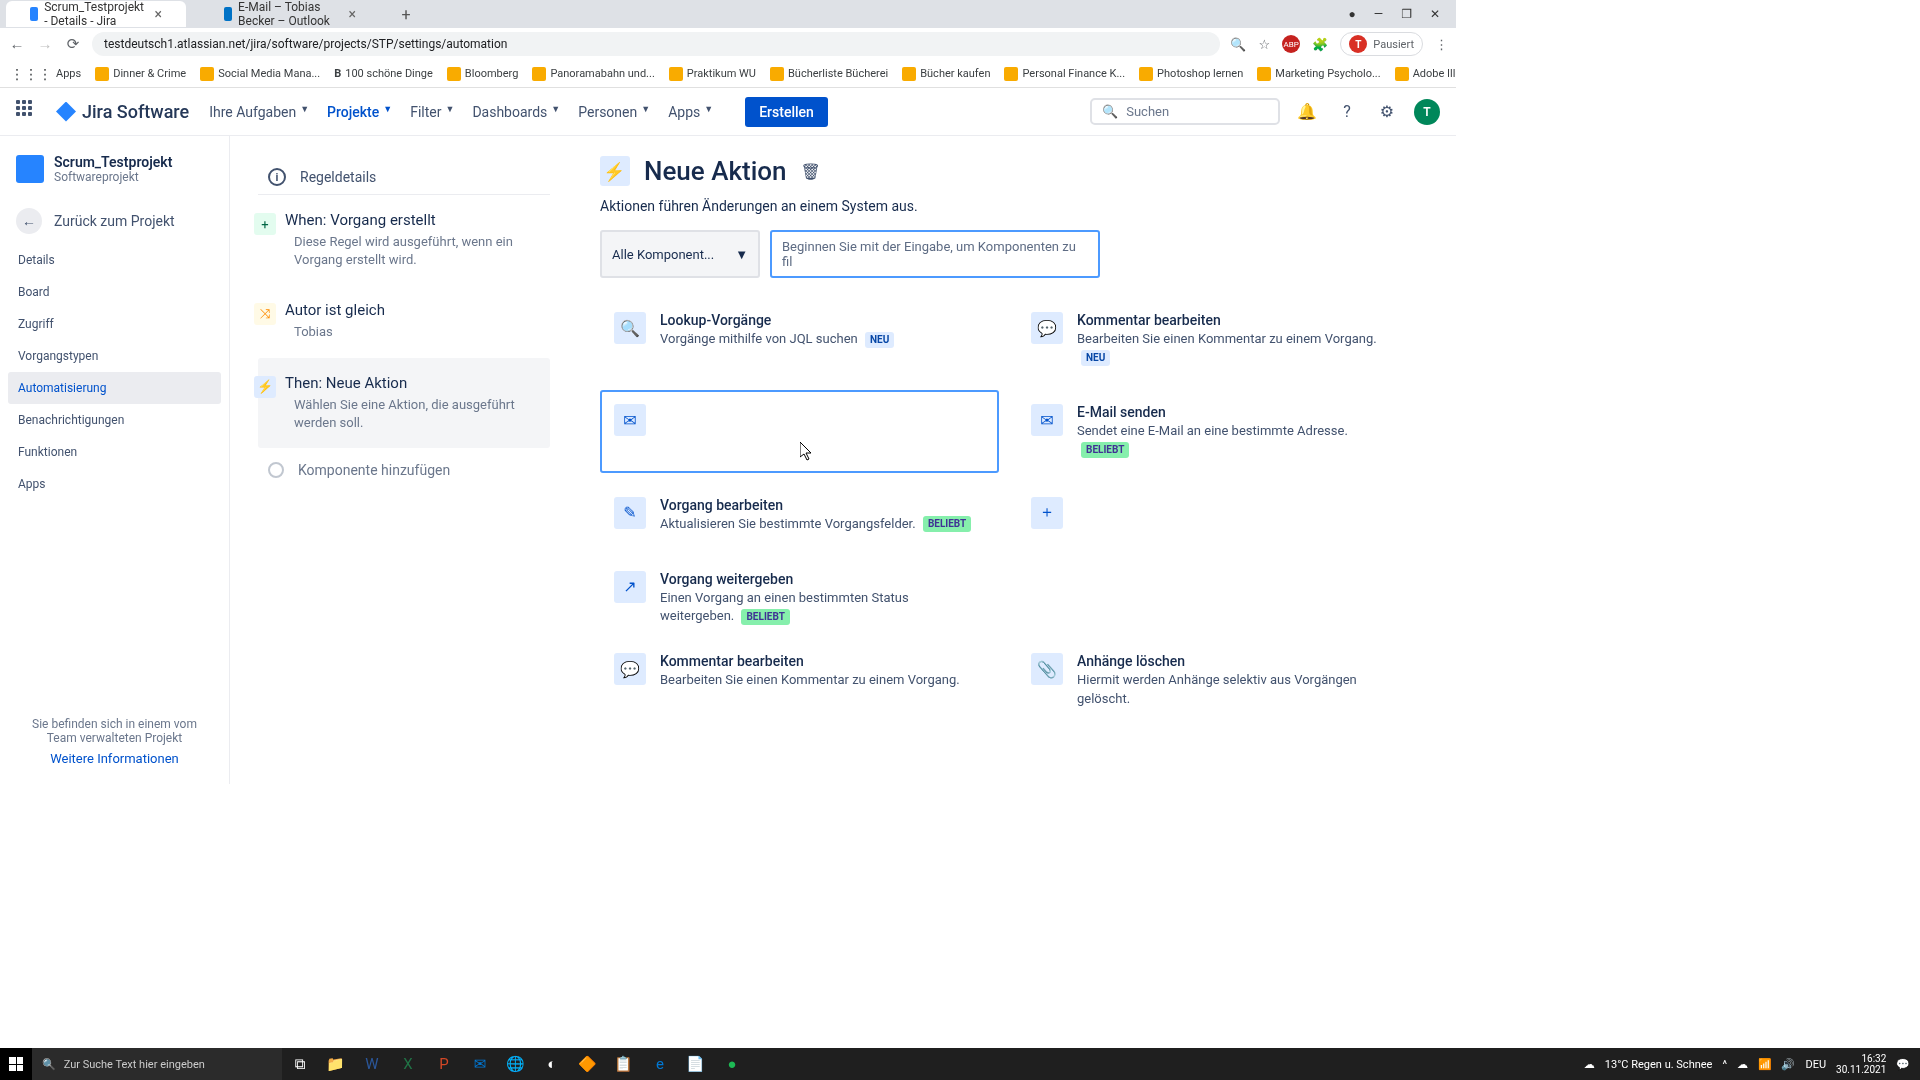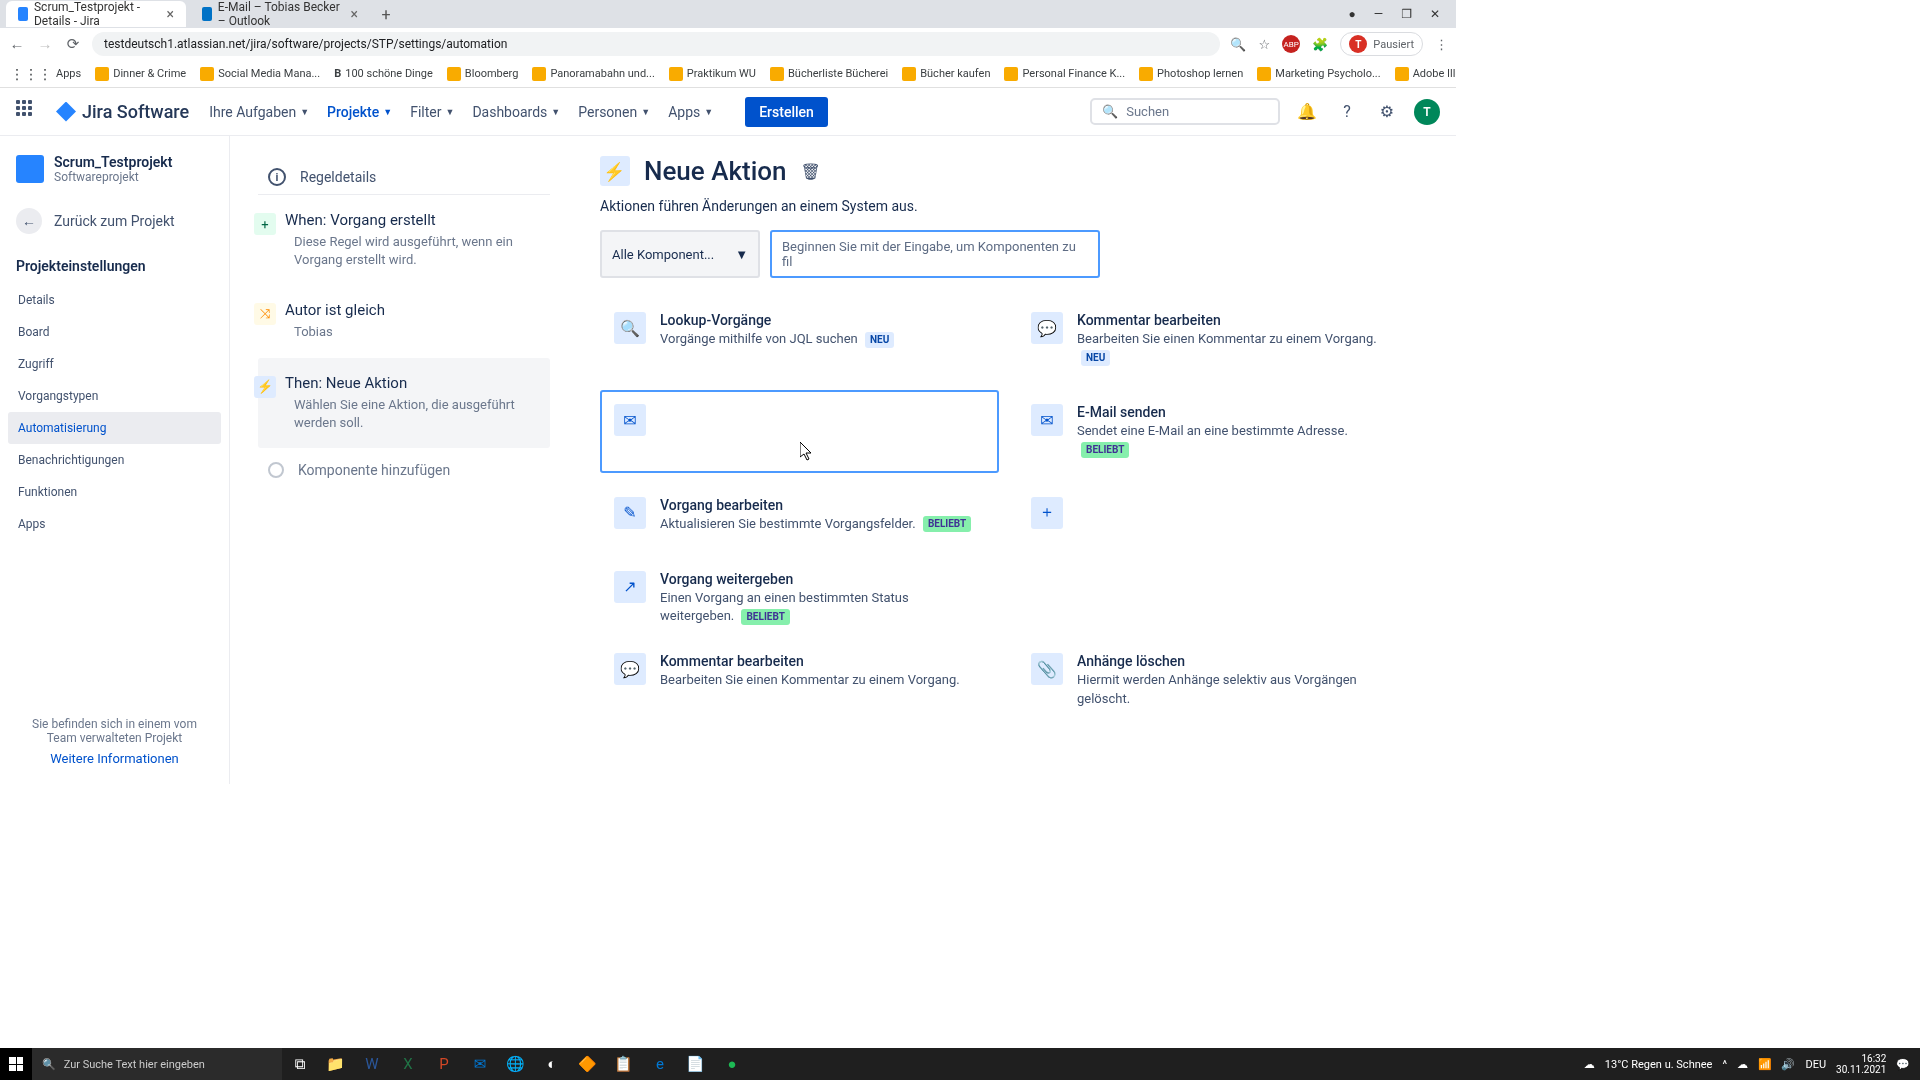--- a/index.html
+++ b/index.html
@@ -1,21 +1,21 @@
 <!DOCTYPE html>
 <html><head>
 <meta charset="utf-8">
 <style>
 * { margin: 0; padding: 0; box-sizing: border-box; font-family: -apple-system, BlinkMacSystemFont, "Segoe UI", Roboto, sans-serif; }
 body { width: 1456px; height: 816px; overflow: hidden; background: #fff; }
 
 
 .browser-chrome { background: #dee1e6; }
 .tab-bar { display: flex; align-items: center; height: 28px; background: #dee1e6; padding: 0 6px; }
-.tab { display: flex; align-items: center; height: 26px; padding: 0 12px; background: #fff; border-radius: 6px 6px 0 0; margin-right: 4px; font-size: 12px; color: #333; max-width: 180px; }
+.tab { display: flex; align-items: center; height: 26px; padding: 0 24px; background: #fff; border-radius: 6px 6px 0 0; margin-right: 14px; font-size: 12px; color: #333; max-width: 180px; }
 .tab.inactive { background: transparent; }
 .tab .favicon { width: 14px; height: 14px; margin-right: 6px; background: #2684ff; border-radius: 2px; }
 .tab.inactive .favicon { background: #0072c6; }
 .tab .close { margin-left: 8px; font-size: 14px; color: #666; }
 .tab-add { width: 24px; text-align: center; font-size: 16px; color: #555; }
 .window-controls { margin-left: auto; display: flex; gap: 18px; padding-right: 10px; color: #333; font-size: 12px; }
 .address-bar { display: flex; align-items: center; height: 32px; background: #fff; padding: 0 8px; gap: 10px; }
 .nav-btn { width: 18px; text-align: center; color: #5f6368; font-size: 15px; }
 .url-box { flex: 1; display: flex; align-items: center; background: #f1f3f4; border-radius: 14px; padding: 0 12px; height: 24px; font-size: 12px; color: #202124; }
 .ext-icons { display: flex; align-items: center; gap: 12px; color: #5f6368; font-size: 13px; }
@@ -25,21 +25,21 @@
 .bm-item { display: flex; align-items: center; gap: 4px; white-space: nowrap; }
 .bm-icon { width: 14px; height: 14px; background: #f9ab00; border-radius: 2px; }
 
 
 .jira-header { display: flex; align-items: center; height: 48px; padding: 0 16px; background: #fff; border-bottom: 1px solid #ebecf0; }
 .app-switcher { width: 24px; height: 24px; display: grid; grid-template-columns: repeat(3,4px); grid-template-rows: repeat(3,4px); gap: 2px; margin-right: 16px; }
 .app-switcher span { background: #42526e; border-radius: 1px; }
 .jira-logo { display: flex; align-items: center; font-size: 18px; font-weight: 500; color: #253858; margin-right: 20px; }
 .jira-logo-mark { width: 20px; height: 20px; background: #2684ff; margin-right: 6px; clip-path: polygon(50% 0, 100% 50%, 50% 100%, 0 50%); }
 .nav-menu { display: flex; gap: 18px; align-items: center; }
-.nav-item { font-size: 14px; color: #42526e; display: flex; align-items: center; gap: 4px; cursor: pointer; }
+.nav-item { font-size: 14px; color: #42526e; display: flex; align-items: flex-start; gap: 4px; cursor: pointer; }
 .nav-item .chev { font-size: 9px; }
 .nav-item.active { color: #0052cc; font-weight: 500; position: relative; }
 .create-btn { background: #0052cc; color: #fff; border: none; border-radius: 3px; padding: 7px 14px; font-size: 14px; font-weight: 500; margin-left: 14px; }
 .header-right { margin-left: auto; display: flex; align-items: center; gap: 14px; }
 .search-box { display: flex; align-items: center; background: #fff; border: 2px solid #dfe1e6; border-radius: 5px; padding: 4px 10px; width: 190px; color: #6b778c; font-size: 13px; gap: 8px; }
 .hdr-icon { width: 26px; height: 26px; border-radius: 50%; display: flex; align-items: center; justify-content: center; color: #42526e; font-size: 16px; }
 .avatar-t { width: 26px; height: 26px; border-radius: 50%; background: #00875a; color: #fff; display: flex; align-items: center; justify-content: center; font-size: 12px; font-weight: 600; }
 
 
 .main { display: flex; height: calc(100% - 136px - 32px); }
@@ -272,21 +272,20 @@
       <div class="proj-avatar"></div>
       <div>
         <div class="proj-name">Scrum_Testprojekt</div>
         <div class="proj-type">Softwareprojekt</div>
       </div>
     </div>
     <div class="back-link">
       <div class="back-circle">←</div>
       <span>Zurück zum Projekt</span>
     </div>
-    <div class="sb-section-title">Projekteinstellungen</div>
     <div class="sb-item">Details</div>
     <div class="sb-item">Board</div>
     <div class="sb-item">Zugriff</div>
     <div class="sb-item">Vorgangstypen</div>
     <div class="sb-item active">Automatisierung</div>
     <div class="sb-item">Benachrichtigungen</div>
     <div class="sb-item">Funktionen</div>
     <div class="sb-item">Apps</div>
     <div class="sb-footer">
       <div>Sie befinden sich in einem vom Team verwalteten Projekt</div>

